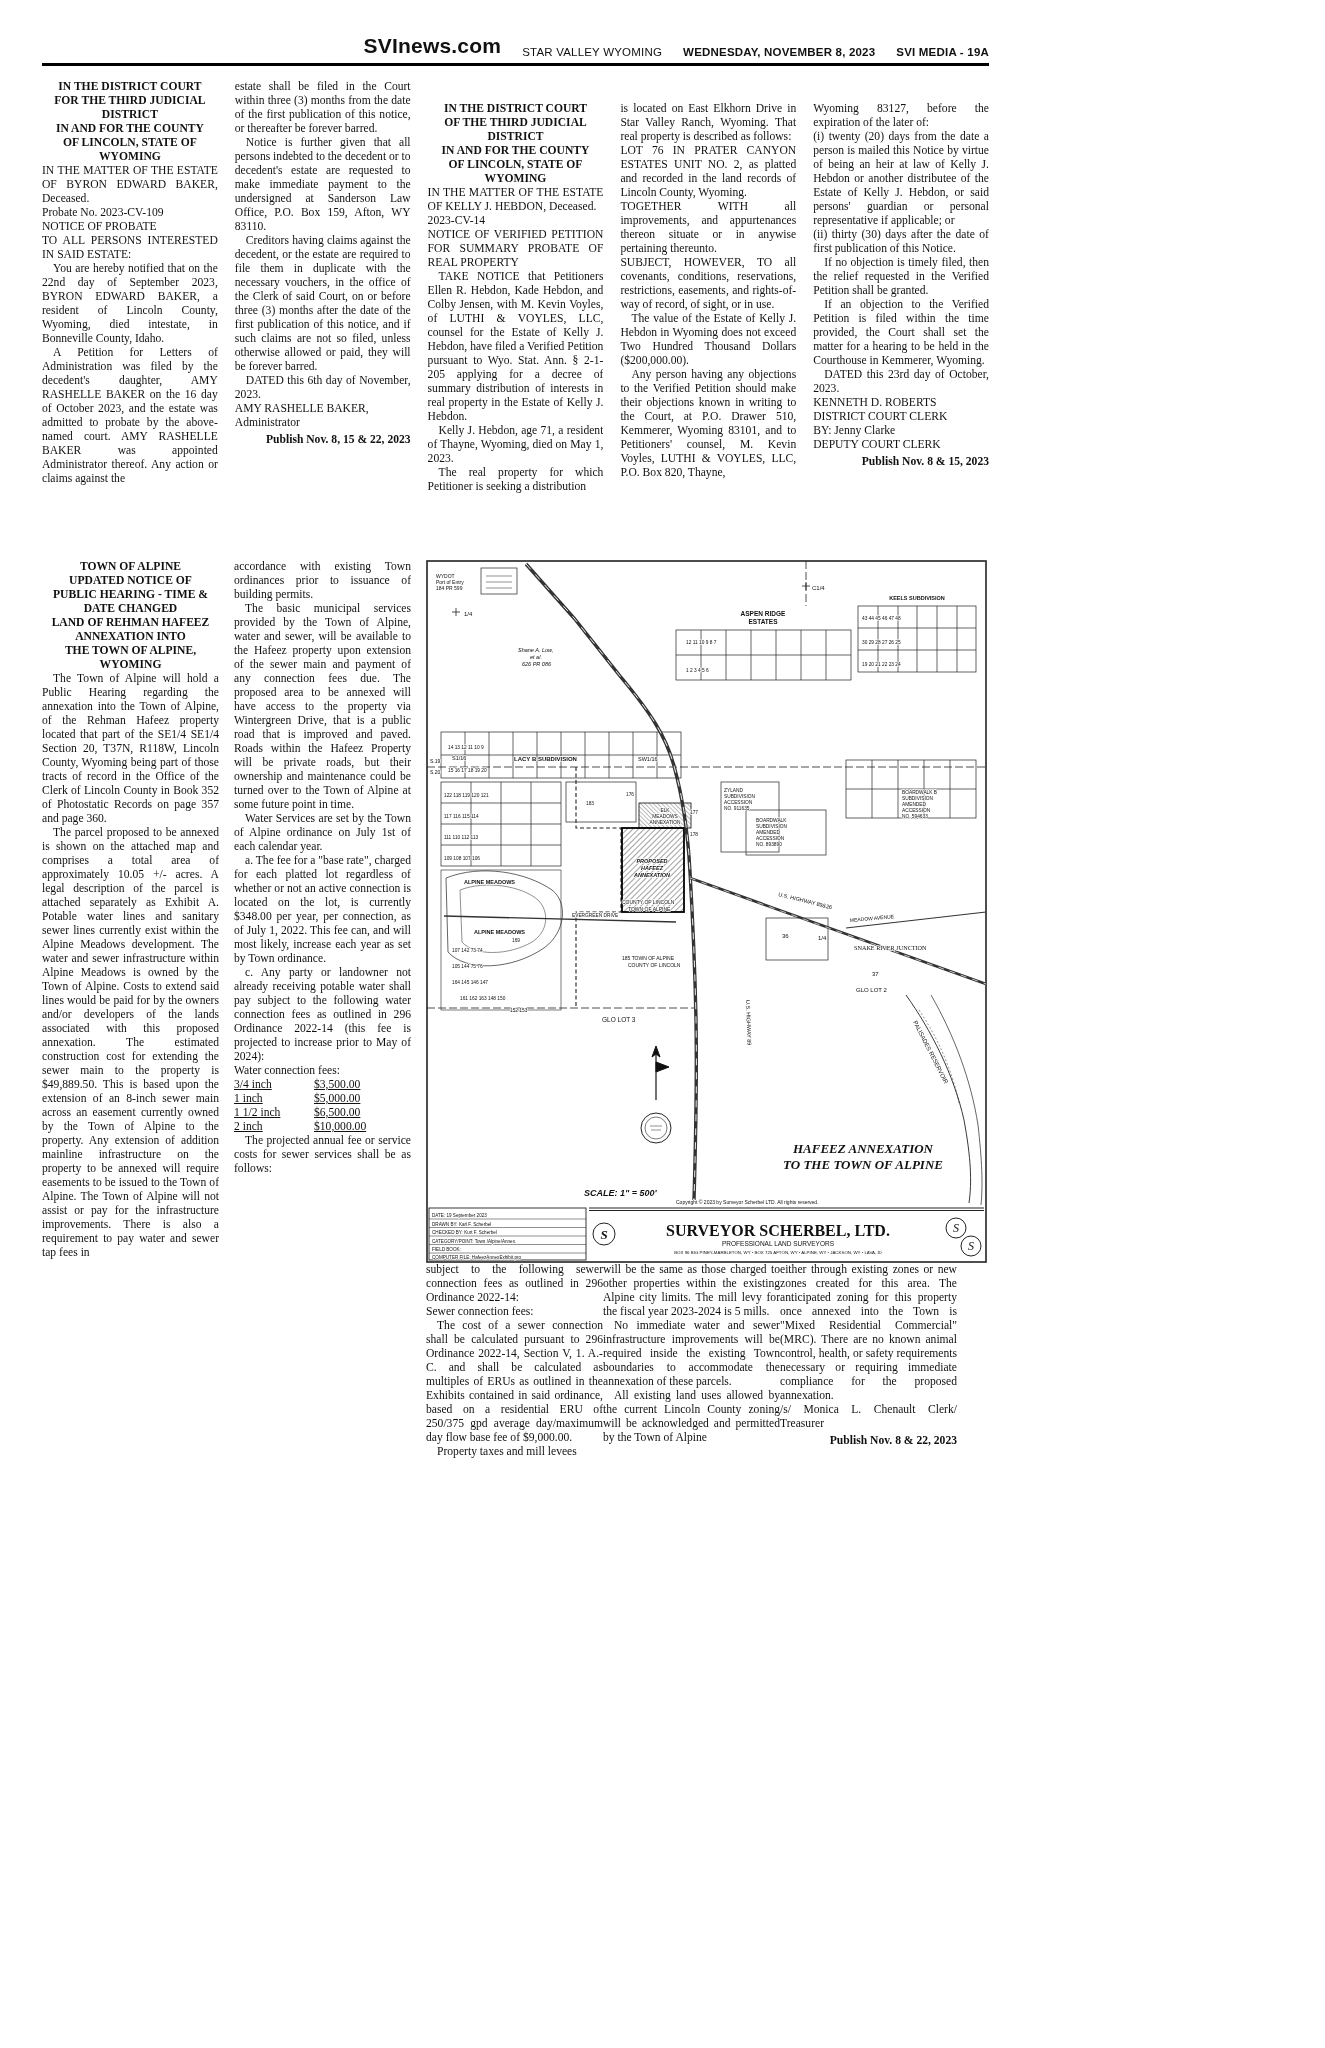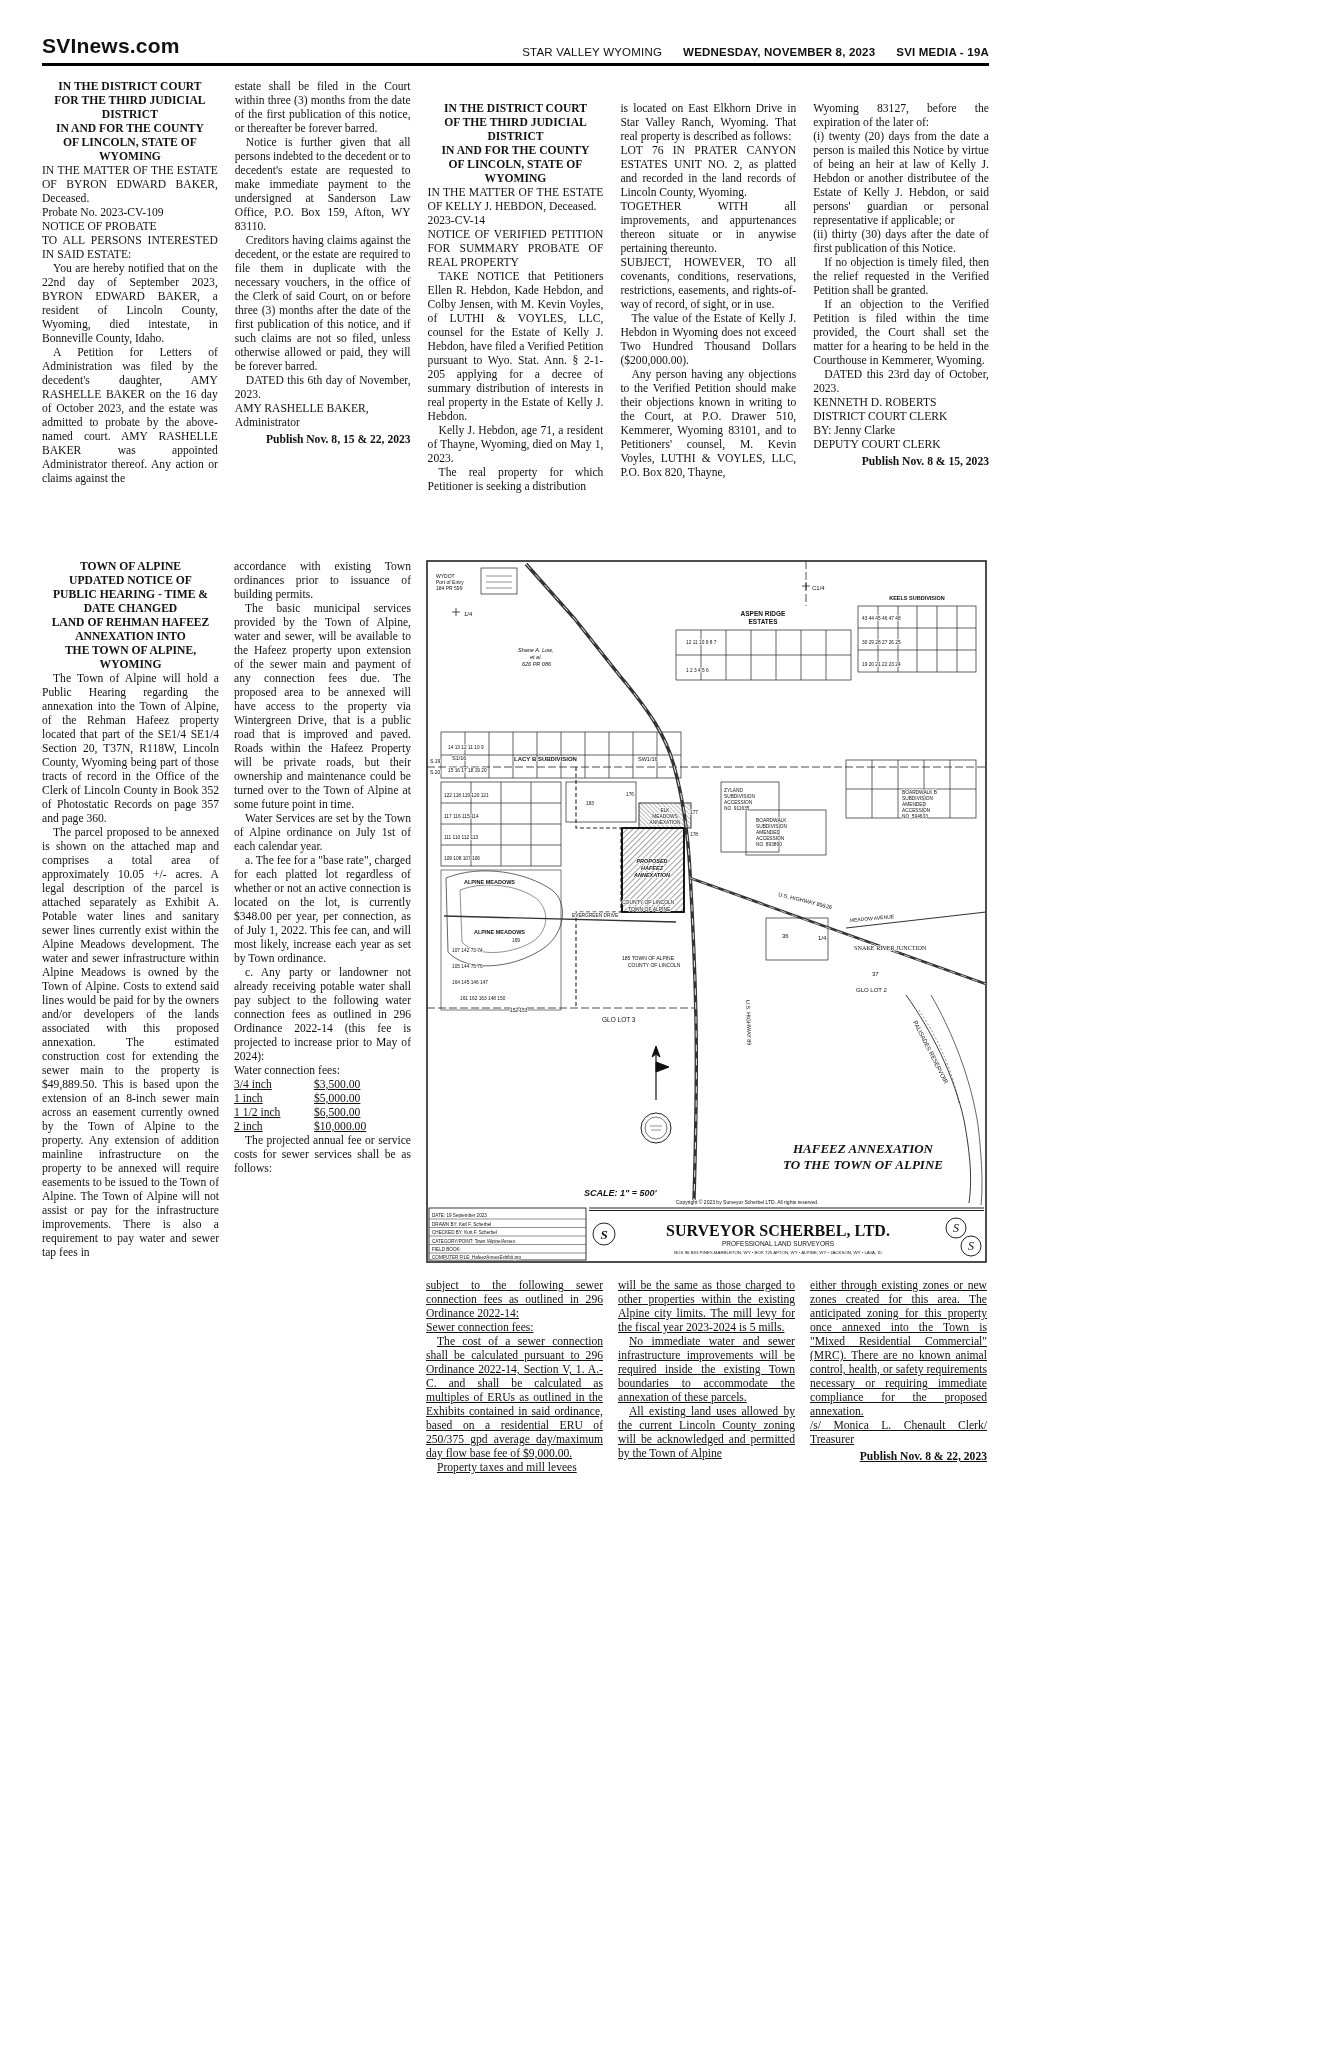--- a/index.html
+++ b/index.html
@@ -5,21 +5,21 @@
 <style>
   * { margin:0; padding:0; box-sizing:border-box; }
   html,body { background:#ffffff; }
   body {
     width:1325px; height:2048px; position:relative;
     font-family:"Liberation Serif", serif; color:#111;
   }
   .content { position:absolute; left:42px; top:34px; width:947px; }
 
   
-  .masthead { display:flex; justify-content:space-between; align-items:flex-end; }
+  .masthead { display:flex; justify-content:flex-end; align-items:flex-end; }
   .site { font-family:"Liberation Sans", sans-serif; font-weight:bold; font-size:21px; letter-spacing:.2px; }
   .dateline { font-family:"Liberation Sans", sans-serif; font-size:11.5px; letter-spacing:.2px; }
   .dateline span { margin-left:21px; }
   .dateline .bold { font-weight:bold; }
   .rule { height:3px; background:#000; margin-top:5px; }
 
   
   .topsec { display:flex; gap:17px; margin-top:14px; height:458px; }
   .bottomsec { display:flex; gap:15px; margin-top:22px; align-items:flex-start; }
   .col { width:177px; overflow:hidden; }
@@ -30,21 +30,21 @@
   .blk.h   { font-weight:bold; text-align:center; }
   .blk.p   { text-align:justify; text-indent:11px; }
   .blk.pn  { text-align:justify; }
   .blk.pub { font-weight:bold; text-align:right; margin-top:3px; }
   .blk.fee { display:flex;text-decoration:underline; }
   .blk.fee span:first-child { width:80px; }
 
   
   .map-wrap { width:561px; }
   .map-frame { width:561px; height:703px; display:block; background:#fff; }
-  .undermap { display:flex; gap:15px; margin-top:16px;text-decoration:underline; }
+  .undermap { display:flex; margin-top:0; }
 
   svg text.ml {
     font-family:"Liberation Sans", sans-serif; fill:#111;
     stroke:#fff; stroke-width:1.3px; paint-order:stroke; stroke-linejoin:round;
   }
   svg text.ml.b { font-weight:bold; }
   svg text.ml.i { font-style:italic; }
   svg text.ml.serif { font-family:"Liberation Serif", serif; }
 </style>
 </head>

